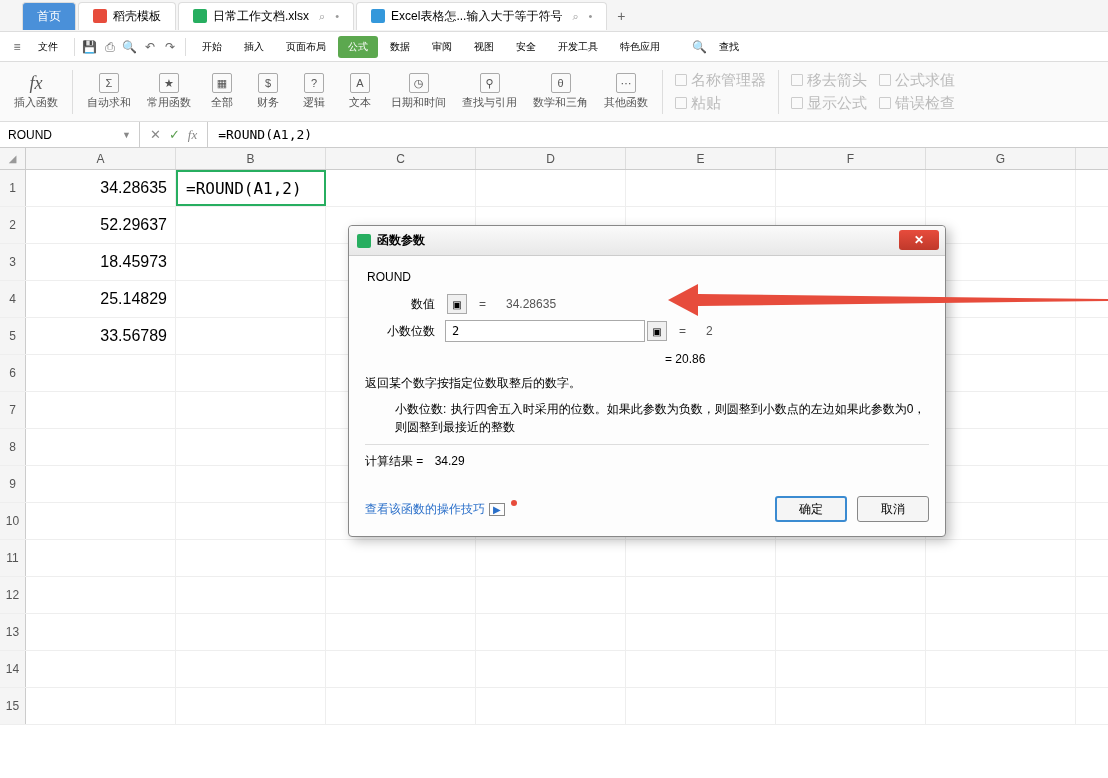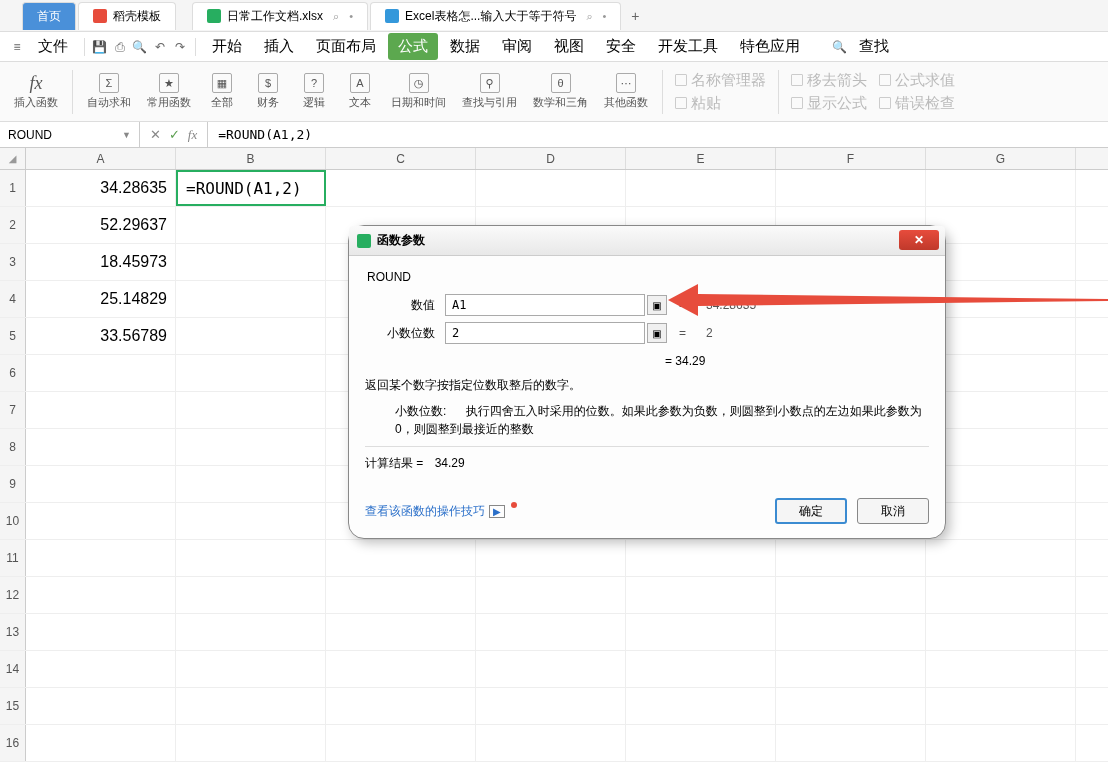--- a/index.html
+++ b/index.html
@@ -12,21 +12,21 @@
 .tab-icon { width: 14px; height: 14px; display: inline-block; }
 .tab-icon.red { background: #e74c3c; border-radius: 2px; }
 .tab-icon.green { background: #27ae60; border-radius: 2px; }
 .tab-icon.blue { background: #3498db; border-radius: 2px; }
 .tab-close { color: #999; font-size: 11px; margin-left: 4px; }
 .tab-add { width: 24px; text-align: center; color: #666; font-size: 14px; }
 
 
 .menu-bar { height: 30px; background: #fff; border-bottom: 1px solid #ddd; display: flex; align-items: center; padding: 0 8px; gap: 2px; }
 .menu-icon { width: 18px; height: 18px; display: flex; align-items: center; justify-content: center; color: #666; }
-.menu-item { padding: 4px 10px; font-size: 15px; cursor: pointer; }
+.menu-item { padding: 4px 10px; font-size: 10px; cursor: pointer; }
 .menu-item.active { background: #5ca84f; color: #fff; border-radius: 3px; }
 .menu-sep { width: 1px; height: 18px; background: #ddd; margin: 0 4px; }
 
 
 .ribbon { height: 60px; background: #fafafa; border-bottom: 1px solid #ddd; display: flex; align-items: center; padding: 4px 8px; gap: 4px; }
 .ribbon-btn { display: flex; flex-direction: column; align-items: center; justify-content: center; padding: 2px 6px; font-size: 11px; color: #555; cursor: pointer; min-width: 42px; }
 .ribbon-icon { width: 20px; height: 20px; border: 1px solid #aaa; border-radius: 2px; margin-bottom: 2px; display: flex; align-items: center; justify-content: center; font-size: 11px; }
 .ribbon-icon.fx { border: none; font-style: italic; font-size: 18px; font-family: serif; }
 .ribbon-sep { width: 1px; height: 44px; background: #ddd; margin: 0 4px; }
 .ribbon-col { display: flex; flex-direction: column; gap: 2px; font-size: 15px; color: #bbb; }
@@ -49,21 +49,21 @@
 .corner { width: 26px; border-right: 1px solid #ccc; display: flex; align-items: center; justify-content: center; color: #999; font-size: 10px; }
 .col-header { width: 150px; border-right: 1px solid #ddd; display: flex; align-items: center; justify-content: center; font-size: 12px; color: #555; }
 .rows { }
 .row { height: 37px; display: flex; border-bottom: 1px solid #eee; }
 .row-header { width: 26px; border-right: 1px solid #ccc; background: #f5f5f5; display: flex; align-items: center; justify-content: center; font-size: 12px; color: #555; }
 .cell { width: 150px; border-right: 1px solid #eee; display: flex; align-items: center; padding: 0 8px; font-size: 16px; }
 .cell.right { justify-content: flex-end; }
 .cell.edit { border: 2px solid #27ae60; font-size: 16px; font-family: Consolas, monospace; }
 
 
-.dialog { position: absolute; left: 348px; top: 225px; width: 598px; background: #fdfdfd; border: 1px solid #888; box-shadow: 4px 4px 12px rgba(0,0,0,0.25); border-radius: 16px; }
+.dialog { position: absolute; left: 348px; top: 225px; width: 598px; background: #fdfdfd; border: 1px solid #888; box-shadow: 4px 4px 12px rgba(0,0,0,0.25); border-radius: 4px; }
 .dialog-title { height: 30px; background: linear-gradient(#fafafa,#e8e8e8); border-bottom: 1px solid #ccc; display: flex; align-items: center; padding: 0 8px; font-size: 12px; font-weight: bold; border-radius: 4px 4px 0 0; }
 .dialog-title .tgreen { width: 14px; height: 14px; background: #27ae60; border-radius: 2px; margin-right: 6px; }
 .dialog-close { position: absolute; right: 6px; top: 4px; width: 40px; height: 20px; background: linear-gradient(#e74c3c,#c0392b); border-radius: 3px; display: flex; align-items: center; justify-content: center; color: #fff; font-size: 12px; cursor: pointer; }
 .dialog-body { padding: 10px 16px; font-size: 12px; }
 .func-name { font-size: 12px; margin: 4px 2px 10px; }
 .arg-row { display: flex; align-items: center; margin: 6px 0; }
 .arg-label { width: 80px; text-align: right; padding-right: 10px; font-size: 12px; }
 .arg-input { width: 200px; height: 22px; border: 1px solid #aaa; padding: 0 6px; font-size: 12px; font-family: Consolas, monospace; }
 .arg-ref { width: 20px; height: 20px; border: 1px solid #aaa; margin-left: 2px; display: flex; align-items: center; justify-content: center; font-size: 10px; cursor: pointer; background: #f0f0f0; }
 .arg-val { margin-left: 20px; font-size: 12px; color: #555; }
@@ -85,21 +85,21 @@
 </style>
 </head>
 <body>
 
 <div class="app-tabs">
   <div class="app-tab active-blue">首页</div>
   <div class="app-tab">
     <span class="tab-icon red"></span>
     <span>稻壳模板</span>
   </div>
-  <div class="app-tab" style="background:#fff;margin-left:14px;">
+  <div class="app-tab" style="background:#fff;">
     <span class="tab-icon green"></span>
     <span>日常工作文档.xlsx</span>
     <span class="tab-close">⌕</span>
     <span class="tab-close">•</span>
   </div>
   <div class="app-tab">
     <span class="tab-icon blue"></span>
     <span>Excel表格怎...输入大于等于符号</span>
     <span class="tab-close">⌕</span>
     <span class="tab-close">•</span>
@@ -380,59 +380,48 @@
     <div class="row">
         <div class="row-header">15</div>
         <div class="cell"></div>
         <div class="cell"></div>
         <div class="cell"></div>
         <div class="cell"></div>
         <div class="cell"></div>
         <div class="cell"></div>
         <div class="cell"></div>
       </div>
-    <div class="row">
-        <div class="row-header">16</div>
-        <div class="cell"></div>
-        <div class="cell"></div>
-        <div class="cell"></div>
-        <div class="cell"></div>
-        <div class="cell"></div>
-        <div class="cell"></div>
-        <div class="cell"></div>
-      </div>
   </div>
 </div>
 
 <div class="dialog">
   <div class="dialog-title">
     <span class="tgreen"></span>
     <span>函数参数</span>
     <div class="dialog-close">✕</div>
   </div>
   <div class="dialog-body">
     <div class="func-name">ROUND</div>
     <div class="arg-row">
       <div class="arg-label">数值</div>
-      <input class="arg-input" value="A1" style="">
       <div class="arg-ref">▣</div>
       <span class="arg-eq">=</span>
       <span class="arg-val">34.28635</span>
     </div>
     <div class="arg-row">
       <div class="arg-label">小数位数</div>
       <input class="arg-input" value="2" style="">
       <div class="arg-ref">▣</div>
       <span class="arg-eq">=</span>
       <span class="arg-val">2</span>
     </div>
-    <div class="result-row">= 34.29</div>
+    <div class="result-row">= 20.86</div>
     <div class="desc">返回某个数字按指定位数取整后的数字。</div>
     <div class="desc desc-sub">
-      <span style="margin-right:16px;">小数位数:</span>
+      <span style="margin-right:1px;">小数位数:</span>
       <span>执行四舍五入时采用的位数。如果此参数为负数，则圆整到小数点的左边如果此参数为0，则圆整到最接近的整数</span>
     </div>
     <div class="hr"></div>
     <div class="calc-row">
       <span>计算结果 =</span>
       <span style="margin-left:8px;">34.29</span>
     </div>
   </div>
   <div class="dialog-footer">
     <div class="tech-link">

